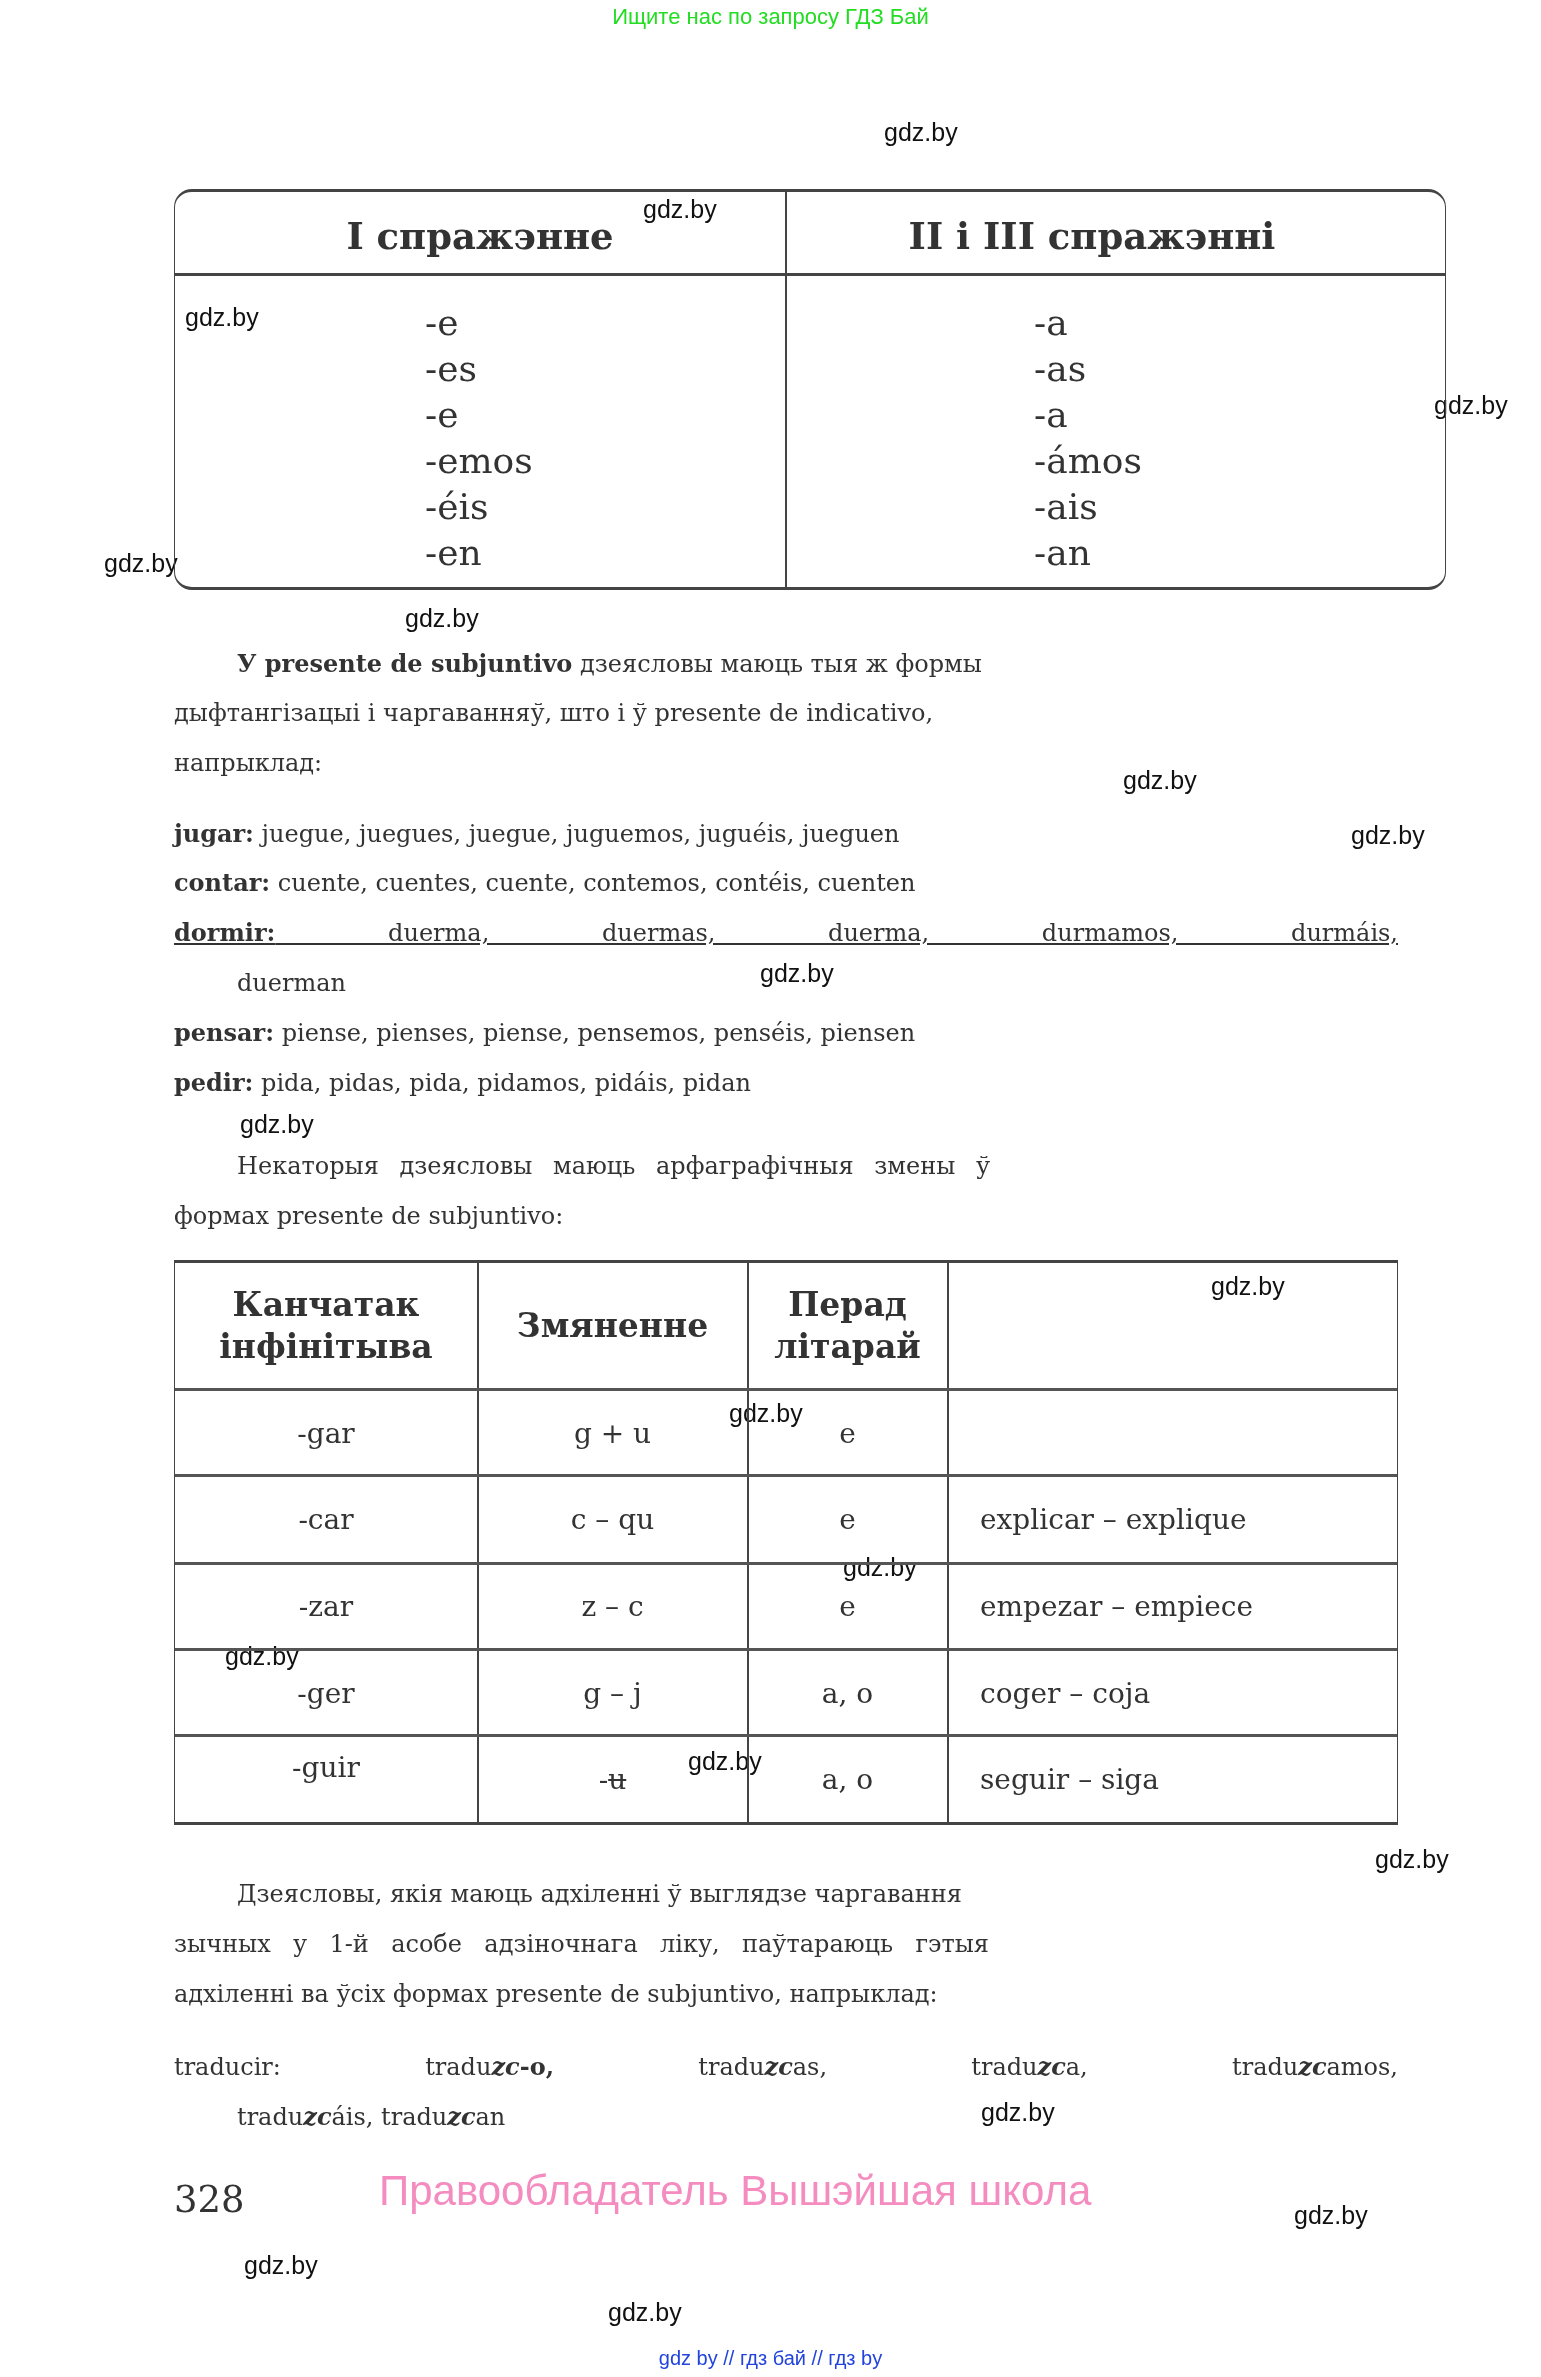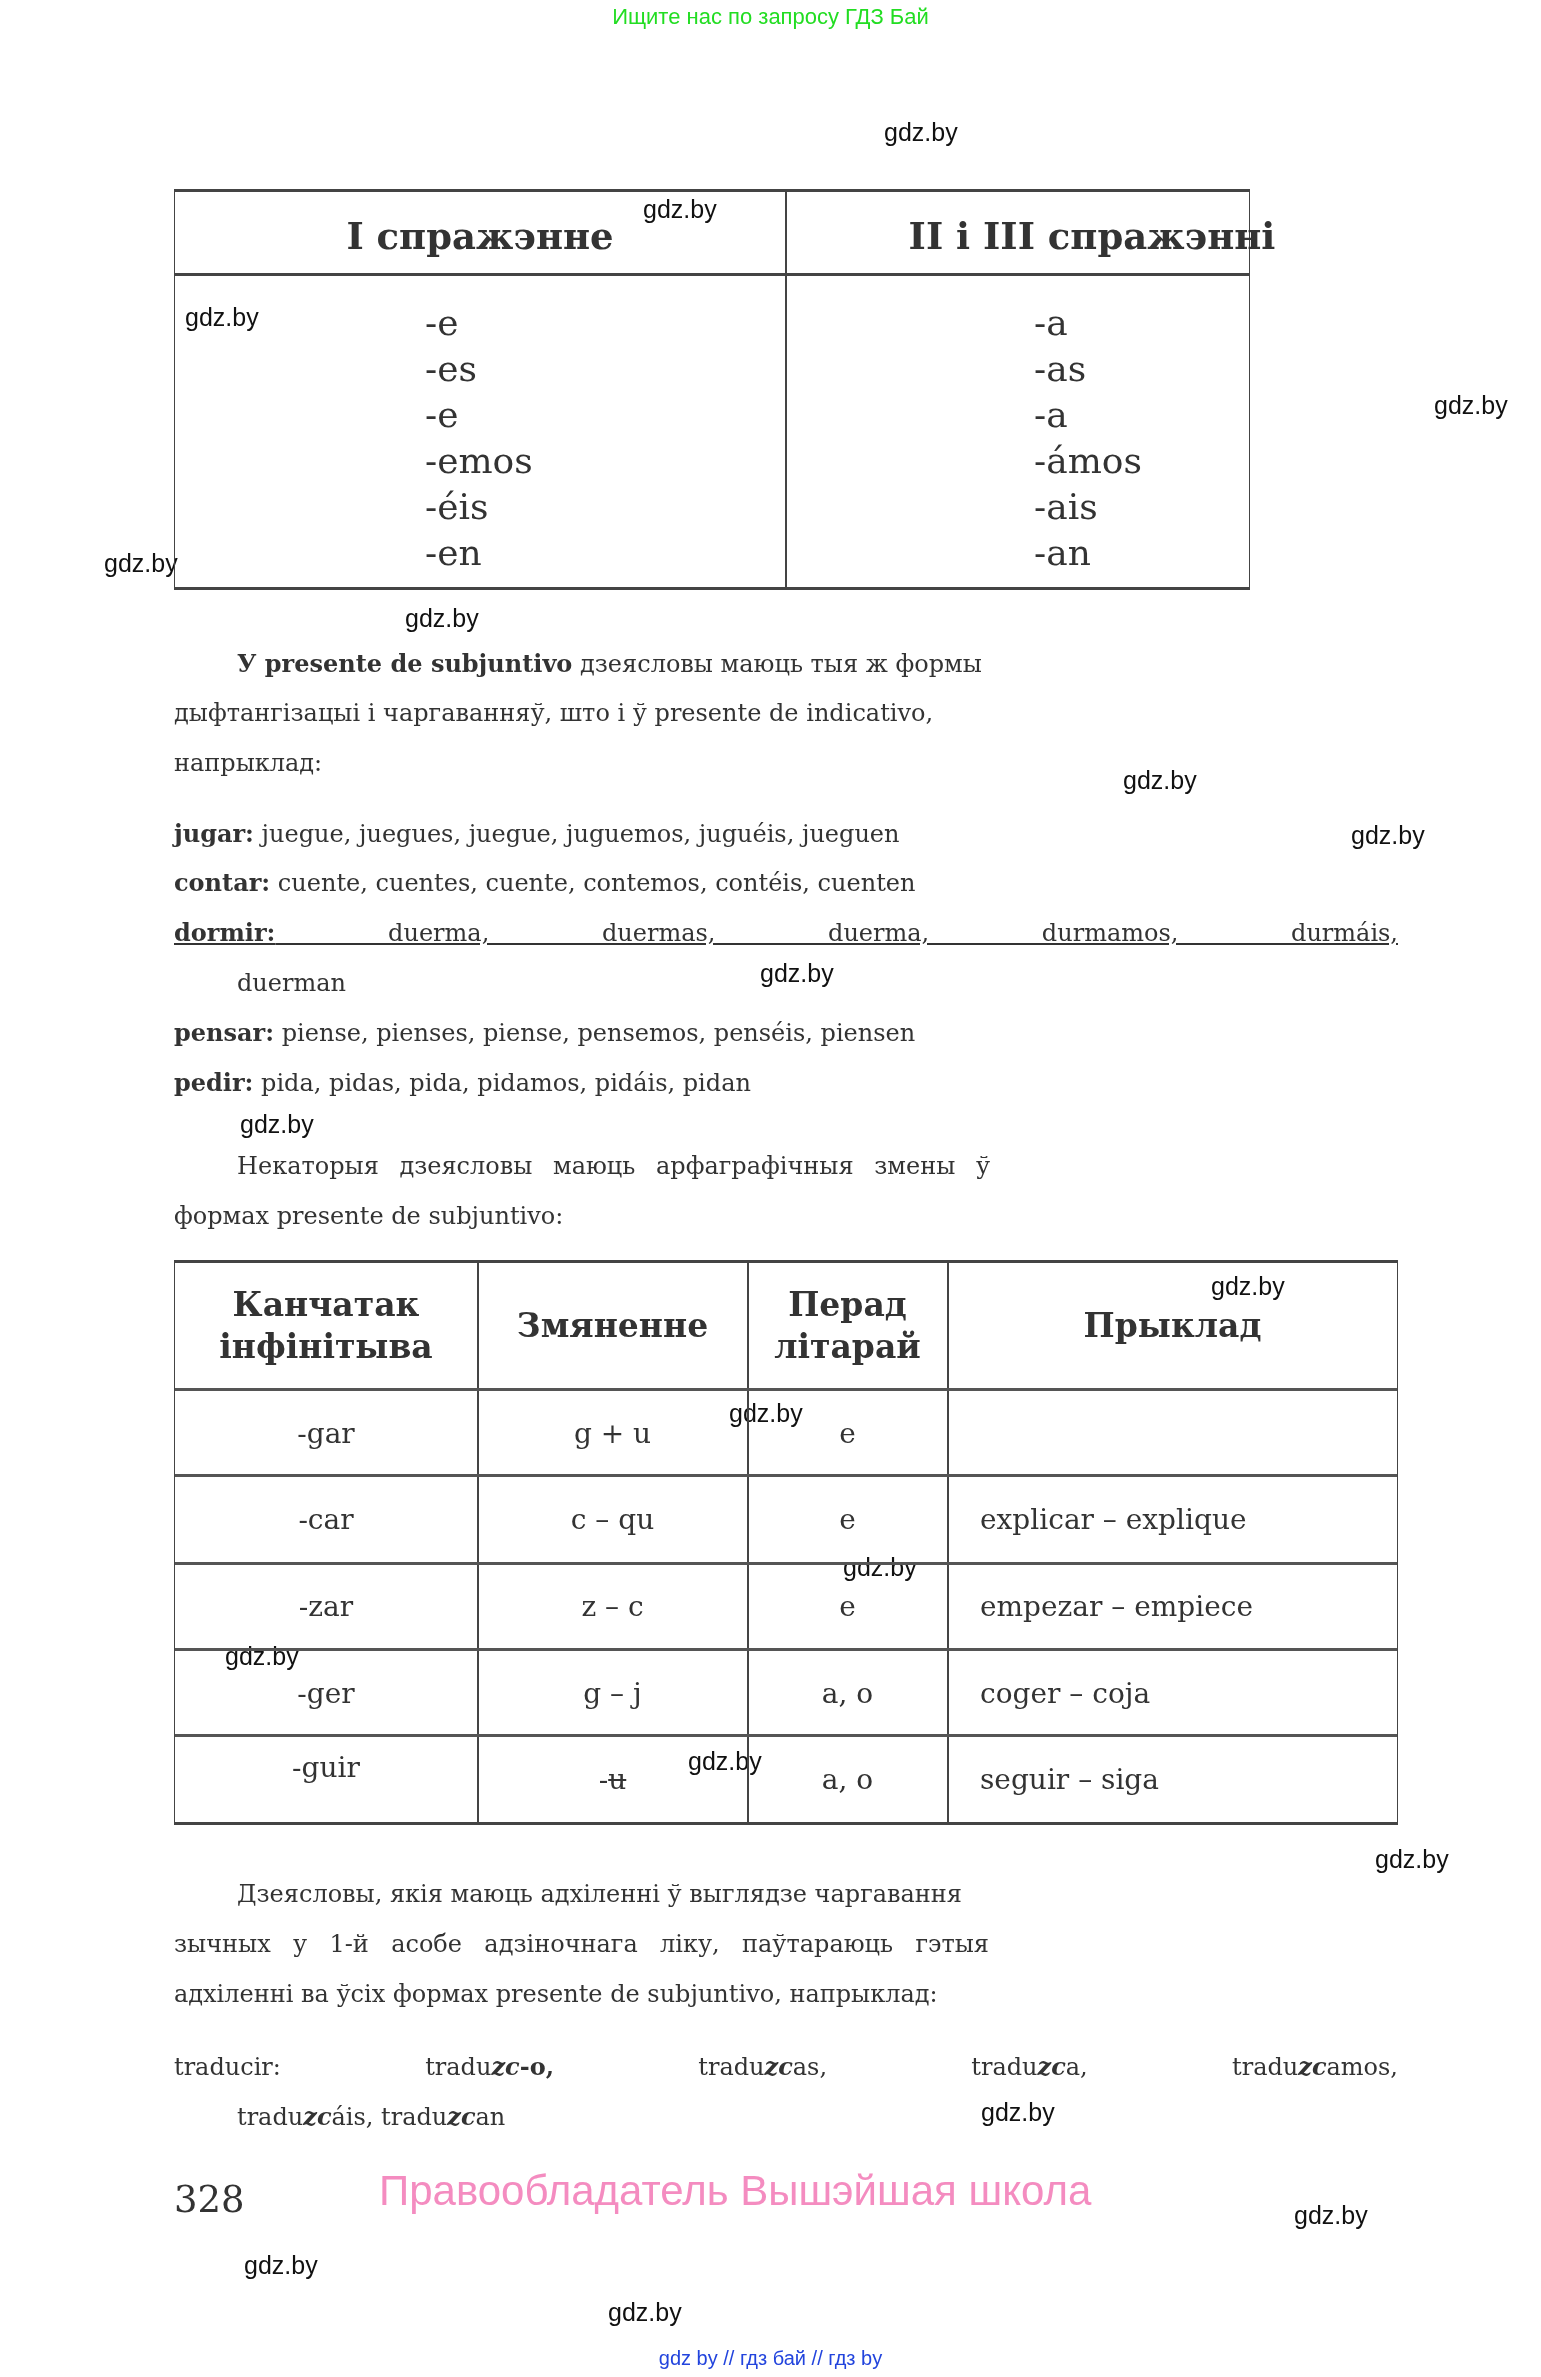--- a/index.html
+++ b/index.html
@@ -6,22 +6,22 @@
   body { width:1541px; height:2377px; position:relative; overflow:hidden;
          font-family:"DejaVu Serif","Liberation Serif",serif; color:#333; }
   .abs { position:absolute; }
   .wm { position:absolute; font-family:"Liberation Sans","DejaVu Sans",sans-serif; font-size:25px; color:#111; white-space:nowrap; }
   .topbanner { position:absolute; top:3.7px; left:0; width:1541px; text-align:center;
                font-family:"Liberation Sans","DejaVu Sans",sans-serif; font-size:22px; color:#22dd22; }
   .p { position:absolute; font-size:24px; line-height:50px; white-space:nowrap; }
   .just { text-align:justify; text-align-last:justify; white-space:normal;text-decoration:underline; }
   b, .b { font-weight:bold; }
   
-  .t1 { position:absolute; left:174px; top:189px; width:1076px; height:401px;
-        border-top:3.7px solid #444; border-bottom:3.7px solid #444; border-left:1.8px solid #444; border-right:1.8px solid #444; box-sizing:border-box; }
+  .t1 { position:absolute; left:174px; top:189px; width:1272px; height:401px;
+        border-top:3.7px solid #444; border-bottom:3.7px solid #444; border-left:1.8px solid #444; border-right:1.8px solid #444; box-sizing:border-box;border-radius:18px; }
   .t1 .vline { position:absolute; left:610px; top:0; bottom:0; width:1.8px; background:#444; }
   .t1 .hline { position:absolute; left:0; right:0; top:81px; height:2.8px; background:#444; }
   .t1 .hdr { position:absolute; top:16.5px; height:55px; font-size:37px; font-weight:bold; text-align:center; line-height:55px; }
   .t1 .col { position:absolute; top:108px; font-size:36px; line-height:46px; }
   
   .t2 { position:absolute; left:174px; top:1260px; width:1224px; height:565px;
         border-top:3.7px solid #444; border-bottom:3.7px solid #444; border-left:1.8px solid #444; border-right:1.8px solid #444; box-sizing:border-box; }
   .t2 .v { position:absolute; top:0; bottom:0; width:1.8px; background:#444; }
   .t2 .h { position:absolute; left:0; right:0; height:2.8px; background:#555; }
   .t2 .cell { position:absolute; display:flex; align-items:center; justify-content:center; text-align:center; font-size:28px; }
@@ -108,21 +108,20 @@
 
   <div class="cell hc" style="left:304px;top:0;width:267px;height:125px">Змяненне</div>
   <div class="cell hc" style="left:0;top:0;width:302px;height:125px;flex-direction:column">
     <span>Канчатак</span>
     <span>інфінітыва</span>
   </div>
   <div class="cell hc" style="left:573px;top:0;width:199px;height:125px;flex-direction:column">
     <span>Перад</span>
     <span>літарай</span>
   </div>
-  <div class="cell hc" style="left:774px;top:0;width:447px;height:125px">Прыклад</div>
 
   <div class="cell" style="left:0;top:128px;width:302px;height:84px">-gar</div>
   <div class="cell" style="left:304px;top:128px;width:267px;height:84px">g + u</div>
   <div class="cell" style="left:573px;top:128px;width:199px;height:84px">e</div>
 
   <div class="cell" style="left:0;top:214px;width:302px;height:85px">-car</div>
   <div class="cell" style="left:304px;top:214px;width:267px;height:85px">c – qu</div>
   <div class="cell" style="left:573px;top:214px;width:199px;height:85px">e</div>
   <div class="cell ex" style="left:774px;top:214px;width:447px;height:85px">explicar – explique</div>
 

